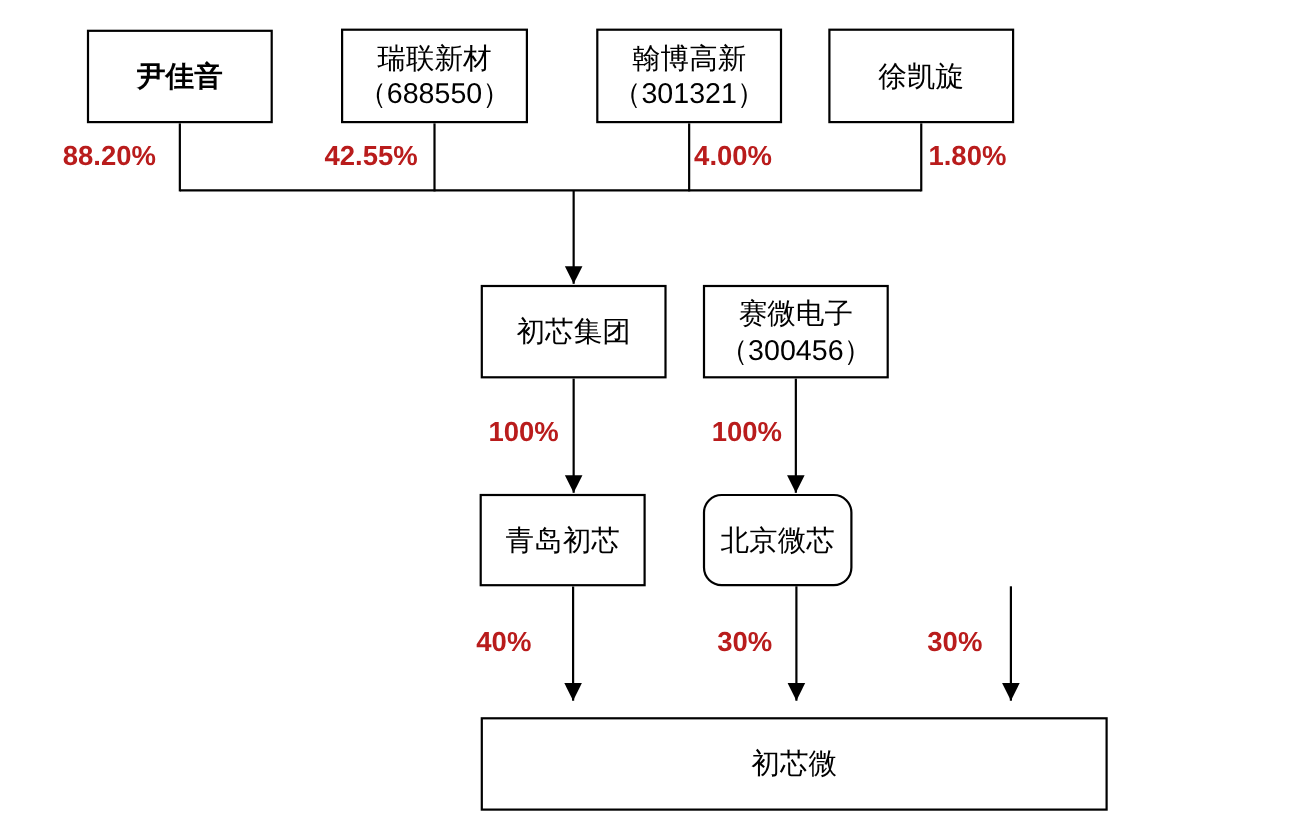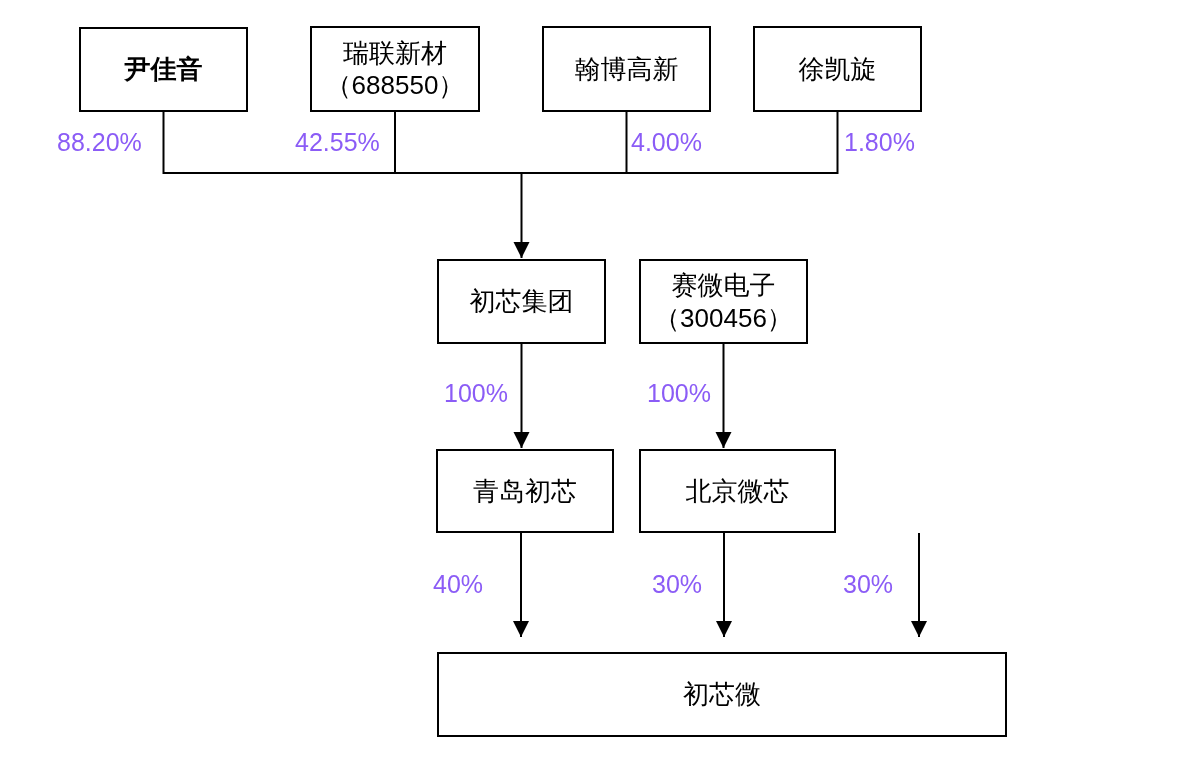--- a/index.html
+++ b/index.html
@@ -35,22 +35,23 @@
     text-align: center;
     font-size: 26px;
     line-height: 1.24;
     color: #000000;
     white-space: nowrap;
   }
   .edge-label {
     position: absolute;
     font-size: 25px;
     line-height: 1;
-    color: #8b5cf6;
+    color: #b91c1c;
     white-space: nowrap;
+    font-weight: bold;
   }
 </style>
 </head>
 <body>
 
 <div class="canvas">
 
   <svg class="connectors" viewBox="0 0 1181 763" xmlns="http://www.w3.org/2000/svg">
     <defs>
       <marker id="arrowhead" viewBox="0 0 20 20" refX="17" refY="10" markerWidth="20" markerHeight="20" markerUnits="userSpaceOnUse" orient="auto">
@@ -76,20 +77,21 @@
     <span>尹佳音</span>
   </div>
 
   <div class="node" style="left:310px; top:26px; width:170px; height:86px;">
     <span>瑞联新材</span>
     <span>（688550）</span>
   </div>
 
   <div class="node" style="left:542px; top:26px; width:169px; height:86px;">
     <span>翰博高新</span>
+    <span>（301321）</span>
   </div>
 
   <div class="node" style="left:753px; top:26px; width:169px; height:86px;">
     <span>徐凯旋</span>
   </div>
 
   <span class="edge-label" style="left:57px;  top:130px;">88.20%</span>
   <span class="edge-label" style="left:295px; top:130px;">42.55%</span>
   <span class="edge-label" style="left:631px; top:130px;">4.00%</span>
   <span class="edge-label" style="left:844px; top:130px;">1.80%</span>
@@ -99,25 +101,25 @@
   </div>
 
   <div class="node" style="left:639px; top:259px; width:169px; height:85px;">
     <span>赛微电子</span>
     <span>（300456）</span>
   </div>
 
   <span class="edge-label" style="left:444px; top:381px;">100%</span>
   <span class="edge-label" style="left:647px; top:381px;">100%</span>
 
-  <div class="node" style="left:436px; top:449px; width:178px; height:84px;">
+  <div class="node" style="left:436px; top:449px; width:151px; height:84px;">
     <span>青岛初芯</span>
   </div>
 
-  <div class="node" style="left:639px; top:449px; width:197px; height:84px;">
+  <div class="node" style="left:639px; top:449px; width:136px; height:84px;border-radius:17px;">
     <span>北京微芯</span>
   </div>
 
 
   <span class="edge-label" style="left:433px; top:572px;">40%</span>
   <span class="edge-label" style="left:652px; top:572px;">30%</span>
   <span class="edge-label" style="left:843px; top:572px;">30%</span>
 
   <div class="node" style="left:437px; top:638px; width:570px; height:85px;margin-top:14px;">
     <span>初芯微</span>

